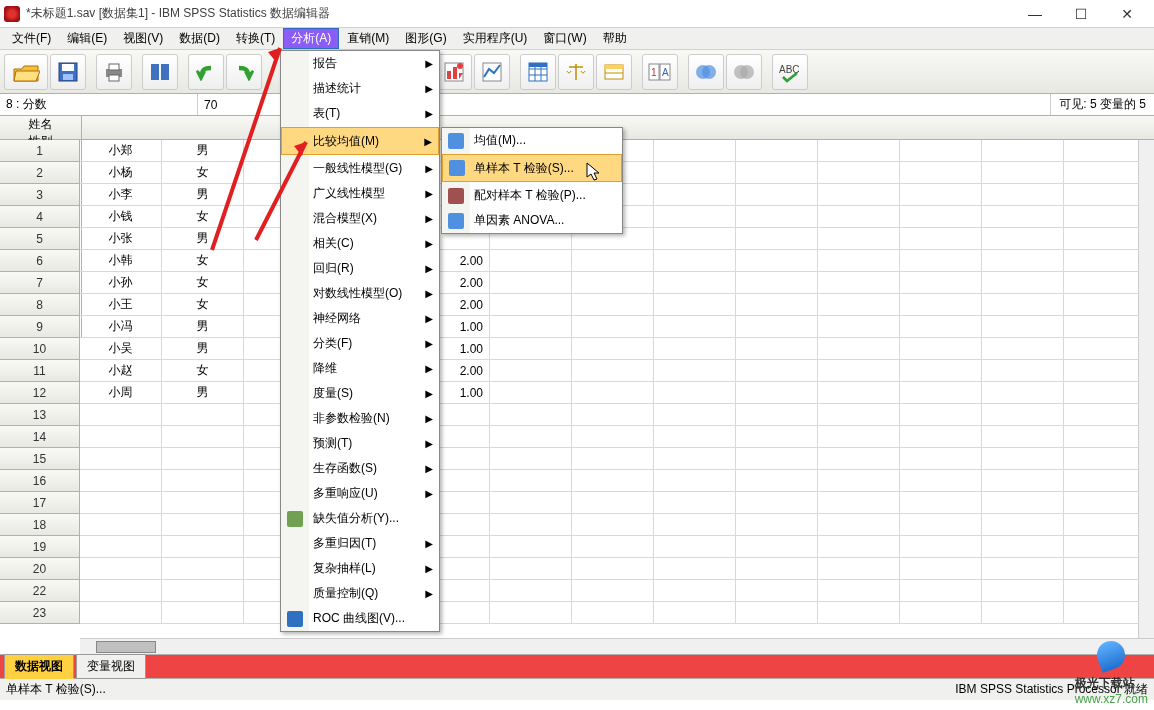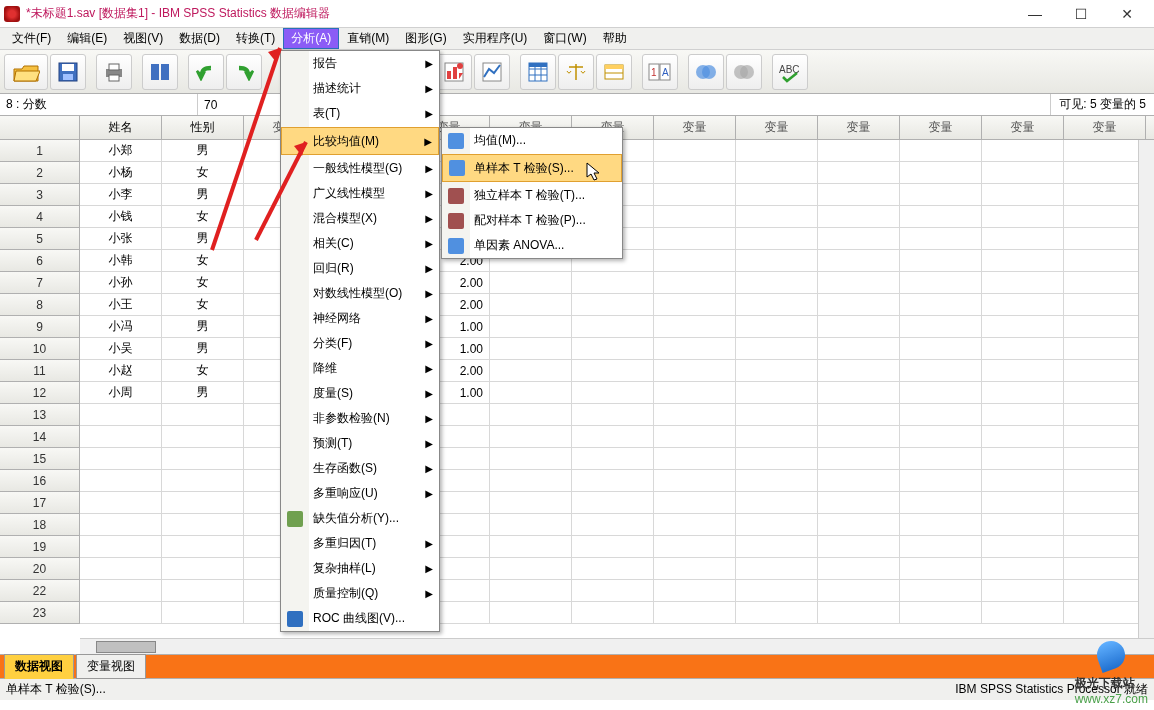--- a/index.html
+++ b/index.html
@@ -1,54 +1,54 @@
 <!DOCTYPE html>
 <html><head>
 <meta charset="utf-8">
 <style>
   * { box-sizing: border-box; margin: 0; padding: 0; }
   body { font-family: "Microsoft YaHei", Arial, sans-serif; font-size: 12px; background: #fff; width:1154px; height:710px; overflow:hidden; position:relative;}
   
   .titlebar { height: 28px; background: #fff; display:flex; align-items:center; padding: 0 4px; border-bottom:1px solid #d0d0d0;}
   .titlebar .appicon { width:16px; height:16px; background:radial-gradient(circle,#e03030 30%,#a01010 70%); border-radius:3px; margin-right:6px;}
-  .titlebar .title { flex:1; color:#be185d;}
+  .titlebar .title { flex:1; color:#404040;}
   .titlebar .winbtns { display:flex; }
   .titlebar .winbtn { width:46px; height:28px; display:flex; align-items:center; justify-content:center; font-size:14px; color:#333;}
   
   .menubar { height: 22px; background:#f0f0ee; display:flex; align-items:center; padding: 0 4px; border-bottom:1px solid #d0d0d0;}
   .menubar .mitem { padding: 2px 8px; cursor:default;}
   .menubar .mitem.active { background:#8b5cf6; color:#fff; border:1px solid #2a70b9; padding:1px 7px;}
   
   .toolbar { height: 44px; background: linear-gradient(#f8f8f5,#e8e8e3); border-bottom:1px solid #b0b0b0; display:flex; align-items:center; padding:2px 4px; gap:2px;}
   .tbtn { width:36px; height:36px; border:1px solid #ccc; border-radius:3px; background:linear-gradient(#fff,#eee); display:flex; align-items:center; justify-content:center;}
   .tbtn.wide{width:44px;}
   .tsep { width:6px; }
   
   .refbar { height:22px; background:#fff; border-bottom:1px solid #b0b0b0; display:flex; align-items:center;}
   .refbar .lbl { width:198px; padding:2px 6px; border-right:1px solid #ccc;}
   .refbar .val { width:110px; padding:2px 6px; border-right:1px solid #ccc;}
   .refbar .spacer{flex:1;}
   .refbar .vis { padding:2px 8px; border-left:1px solid #ccc;}
   
   .gridwrap { position:relative; height:538px; overflow:hidden; background:#fff;}
-  .headrow { display:flex; height:24px; background:linear-gradient(#f8f8f5,#e8e8e3); border-bottom:1px solid #b0b0b0;}
+  .headrow { display:flex; height:24px; background:linear-gradient(#f8f8f5,#e8e8e3); border-bottom:1px solid #b0b0b0;flex-direction:column;}
   .rowhdr-corner { width:80px; border-right:1px solid #b0b0b0;}
   .colhdr { width:82px; border-right:1px solid #b0b0b0; display:flex; align-items:center; justify-content:center; color:#555;}
   .colhdr.named { color:#000;}
   
   .datarow { display:flex; height:22px;}
   .rowhdr { width:80px; background:linear-gradient(#f8f8f5,#e8e8e3); border-right:1px solid #b0b0b0; border-bottom:1px solid #b0b0b0; display:flex; align-items:center; justify-content:center; color:#333;}
   .cell { width:82px; border-right:1px solid #d8d8d8; border-bottom:1px solid #d8d8d8; display:flex; align-items:center; justify-content:center; overflow:hidden;}
   .cell.right { justify-content:flex-end; padding-right:6px;}
   
   .hscroll { position:absolute; bottom:0; left:80px; right:0; height:16px; background:#f0f0f0; border-top:1px solid #ccc;}
   .hscroll .thumb { position:absolute; left:16px; top:2px; width:60px; height:12px; background:#c0c0c0; border:1px solid #888;}
   .vscroll { position:absolute; top:24px; right:0; bottom:16px; width:16px; background:#f0f0f0; border-left:1px solid #ccc;}
   
-  .tabbar { height:24px; background:#f97316; border-top:1px solid #b0b0b0; display:flex; align-items:flex-end; padding-left:4px;}
+  .tabbar { height:24px; background:#ef4444; border-top:1px solid #b0b0b0; display:flex; align-items:flex-end; padding-left:4px;}
   .tab { padding:3px 10px; border:1px solid #999; background:#f0f0ee; margin-right:2px; position:relative; top:1px;}
   .tab.active { background:#ffd040; border-bottom:1px solid #ffd040; font-weight:bold;}
   
   .statusbar { height:22px; background:#f0f0ee; border-top:1px solid #b0b0b0; display:flex; align-items:center; padding:0 6px;}
   .statusbar .sleft{flex:1;}
   
   
   .menu { position:absolute; background:linear-gradient(to right,#f4f4f0 28px,#fff 28px); border:1px solid #888; box-shadow:2px 2px 4px rgba(0,0,0,0.3); z-index:100;}
   .menu .menuitem { height:25px; display:flex; align-items:center; padding:0 20px 0 32px; position:relative; white-space:nowrap;}
   .menu .menuitem.hl { background:#ffd982; border:1px solid #e0a030; padding:0 19px 0 31px; height:28px; margin:1px 0;}
@@ -620,21 +620,20 @@
     <div class="menuitem">缺失值分析(Y)...<span class="micon" style="background: rgb(112, 160, 80);"></span></div>
     <div class="menuitem">多重归因(T)<span class="arrow">▶</span></div>
     <div class="menuitem">复杂抽样(L)<span class="arrow">▶</span></div>
     <div class="menuitem">质量控制(Q)<span class="arrow">▶</span></div>
     <div class="menuitem">ROC 曲线图(V)...<span class="micon" style="background: rgb(48, 112, 192);"></span></div>
   </div>
 
 <div class="menu" id="menu2">
     <div class="menuitem">均值(M)...<span class="micon" style="background: rgb(80, 144, 224);"></span></div>
     <div class="menuitem hl">单样本 T 检验(S)...<span class="micon" style="background: rgb(80, 144, 224);"></span></div>
-    <div class="menuitem">独立样本 T 检验(T)...<span class="micon" style="background: rgb(160, 80, 80);"></span></div>
     <div class="menuitem">配对样本 T 检验(P)...<span class="micon" style="background: rgb(160, 80, 80);"></span></div>
     <div class="menuitem">单因素 ANOVA...<span class="micon" style="background: rgb(80, 144, 224);"></span></div>
   </div>
 
 <svg class="arrow-annot" style="top:30px; left:202px;" width="90" height="230">
   <line x1="10" y1="220" x2="78" y2="18" stroke="#e02020" stroke-width="4"></line>
   <polygon points="78,18 66,22 74,32" fill="#e02020"></polygon>
 </svg>
 <svg class="arrow-annot" style="top:128px; left:248px;" width="70" height="120">
   <line x1="8" y1="112" x2="58" y2="14" stroke="#e02020" stroke-width="4"></line>

